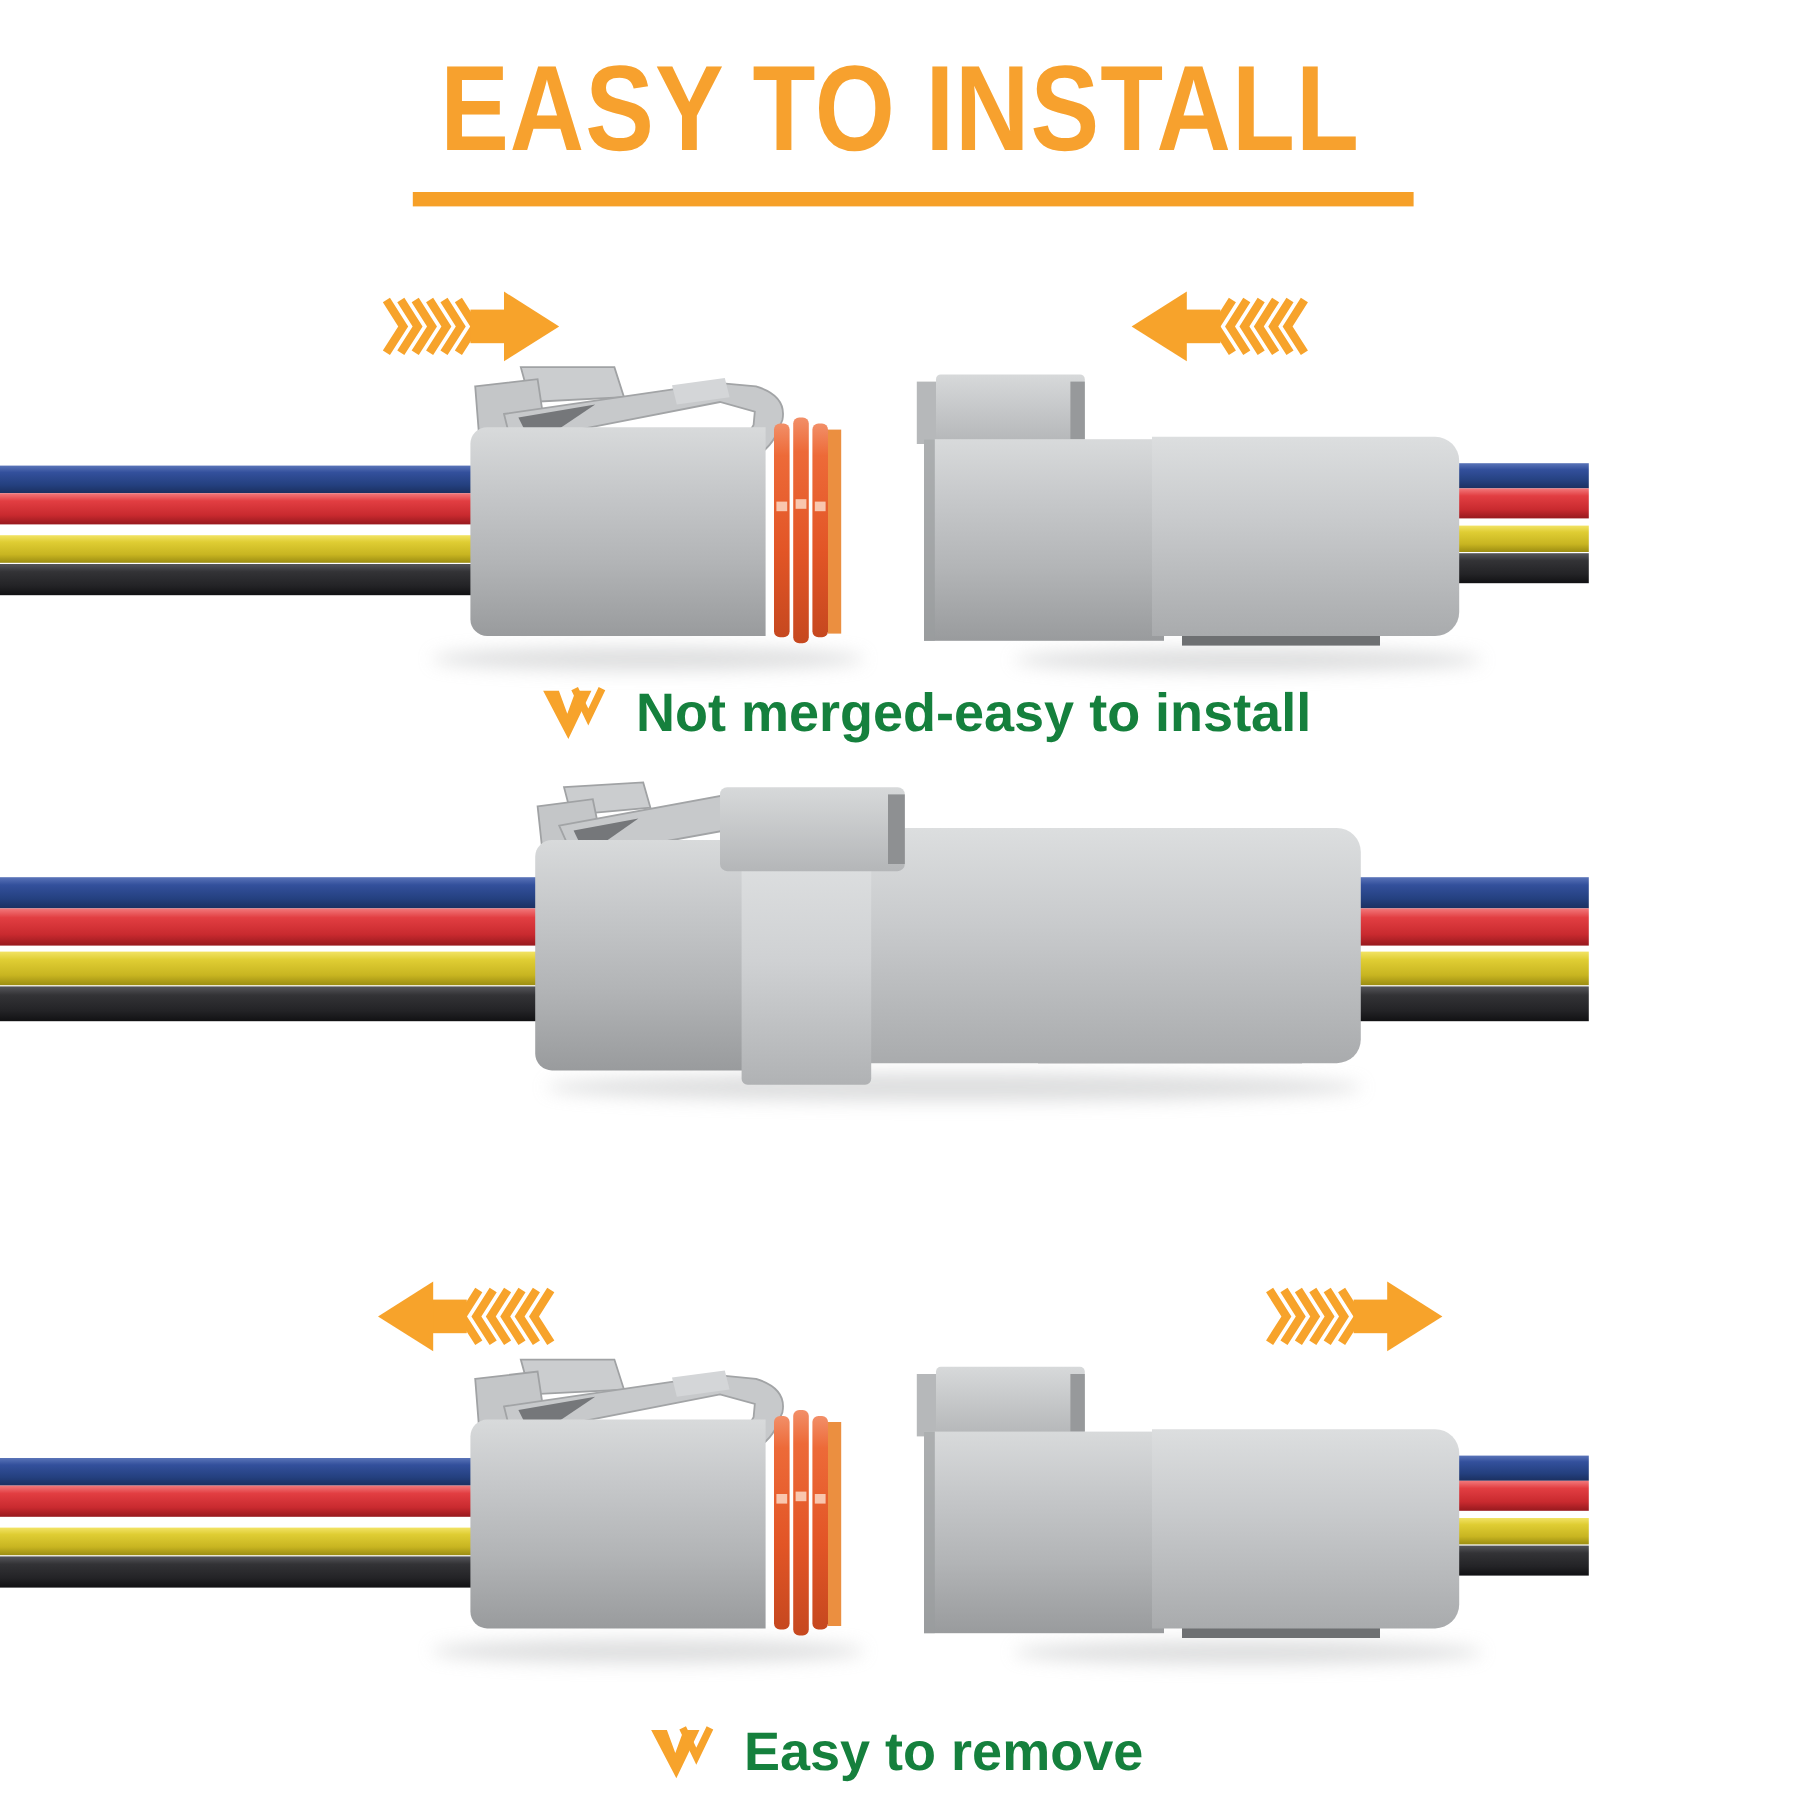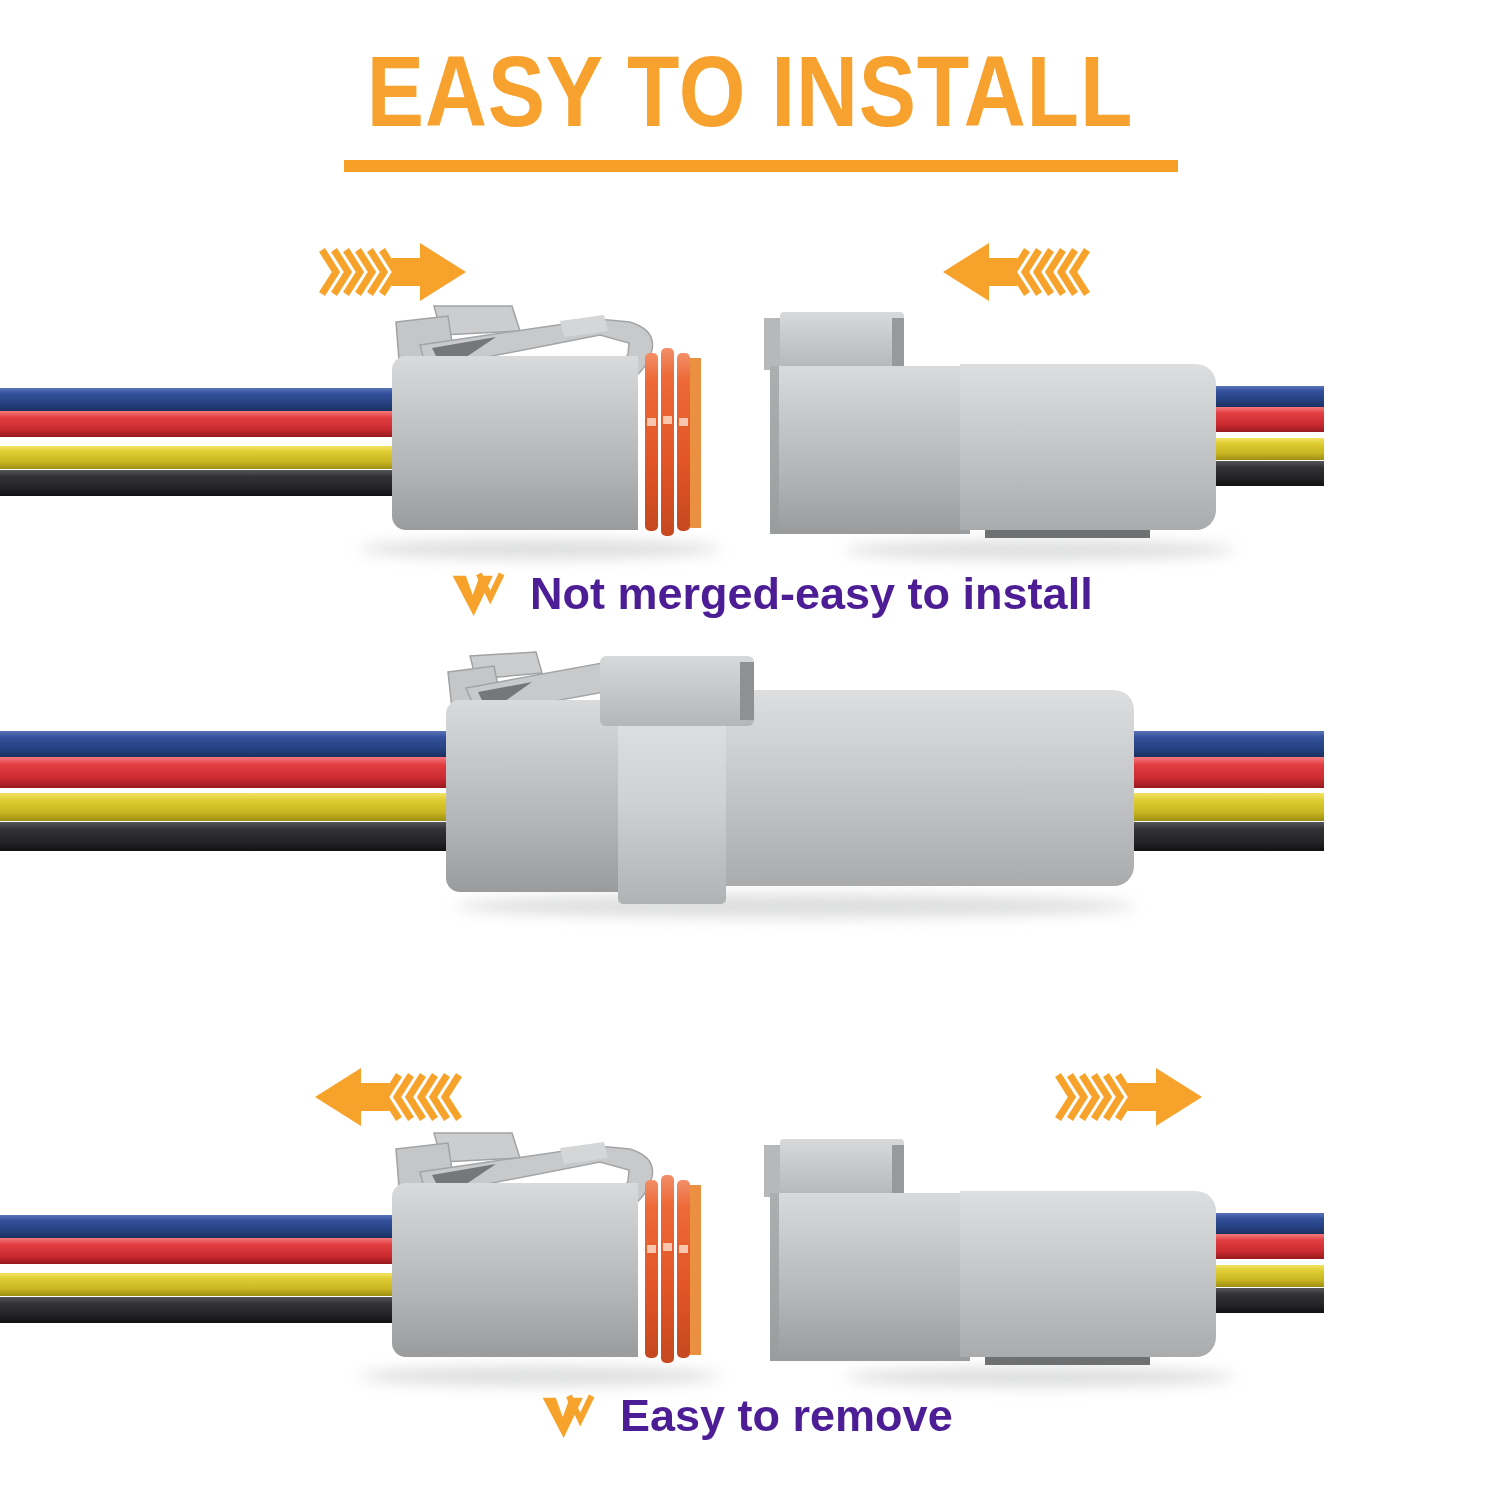--- a/index.html
+++ b/index.html
@@ -18,26 +18,26 @@
     color:#F7A12E;
     transform:scaleX(.85);
     white-space:nowrap;
   }
   .title-underline{
     position:absolute;left:344px;top:160px;width:834px;height:12px;
     background:#F6A028;
   }
   .caption{
     position:absolute;display:flex;align-items:center;gap:24px;
-    color:#4c1d95;font-size:45px;font-weight:600;white-space:nowrap;
+    color:#15803d;font-size:45px;font-weight:600;white-space:nowrap;
   }
   .caption svg{display:block;}
   .cap-1{left:450px;top:568px;}
   .cap-2{left:396px;top:944px;}
-  .cap-3{left:540px;top:1390px;}
+  .cap-3{left:540px;top:1434px;}
 </style>
 </head>
 <body>
 
 <div class="canvas">
 
   <svg class="art" viewBox="0 0 1500 1500" aria-hidden="true">
     <defs>
       <linearGradient id="gBody" x1="0" y1="0" x2="0" y2="1">
         <stop offset="0" stop-color="#D8DADB"></stop>

